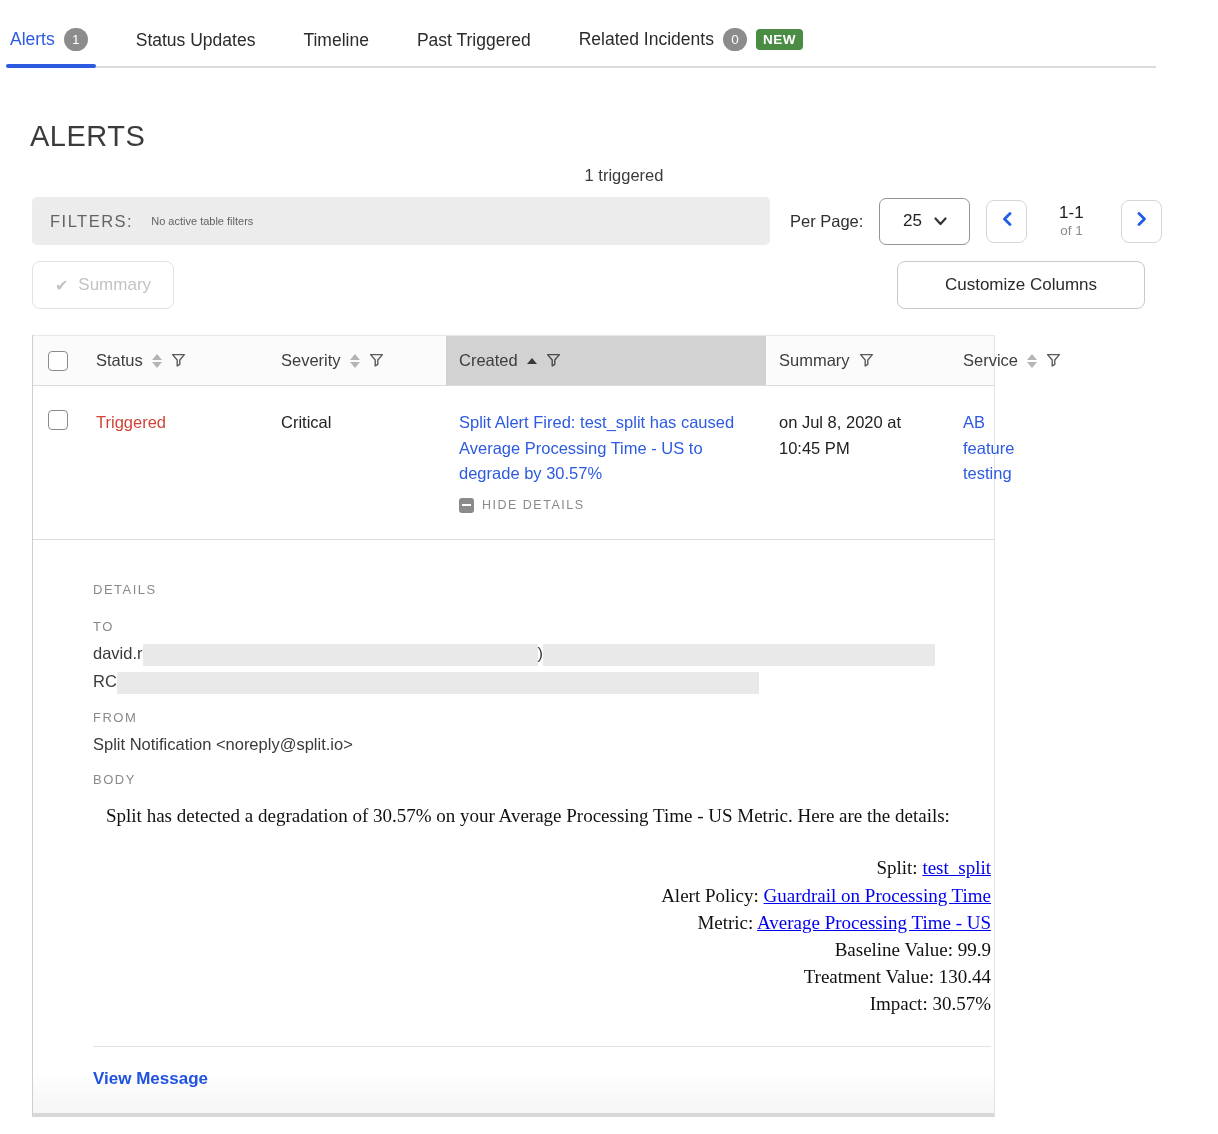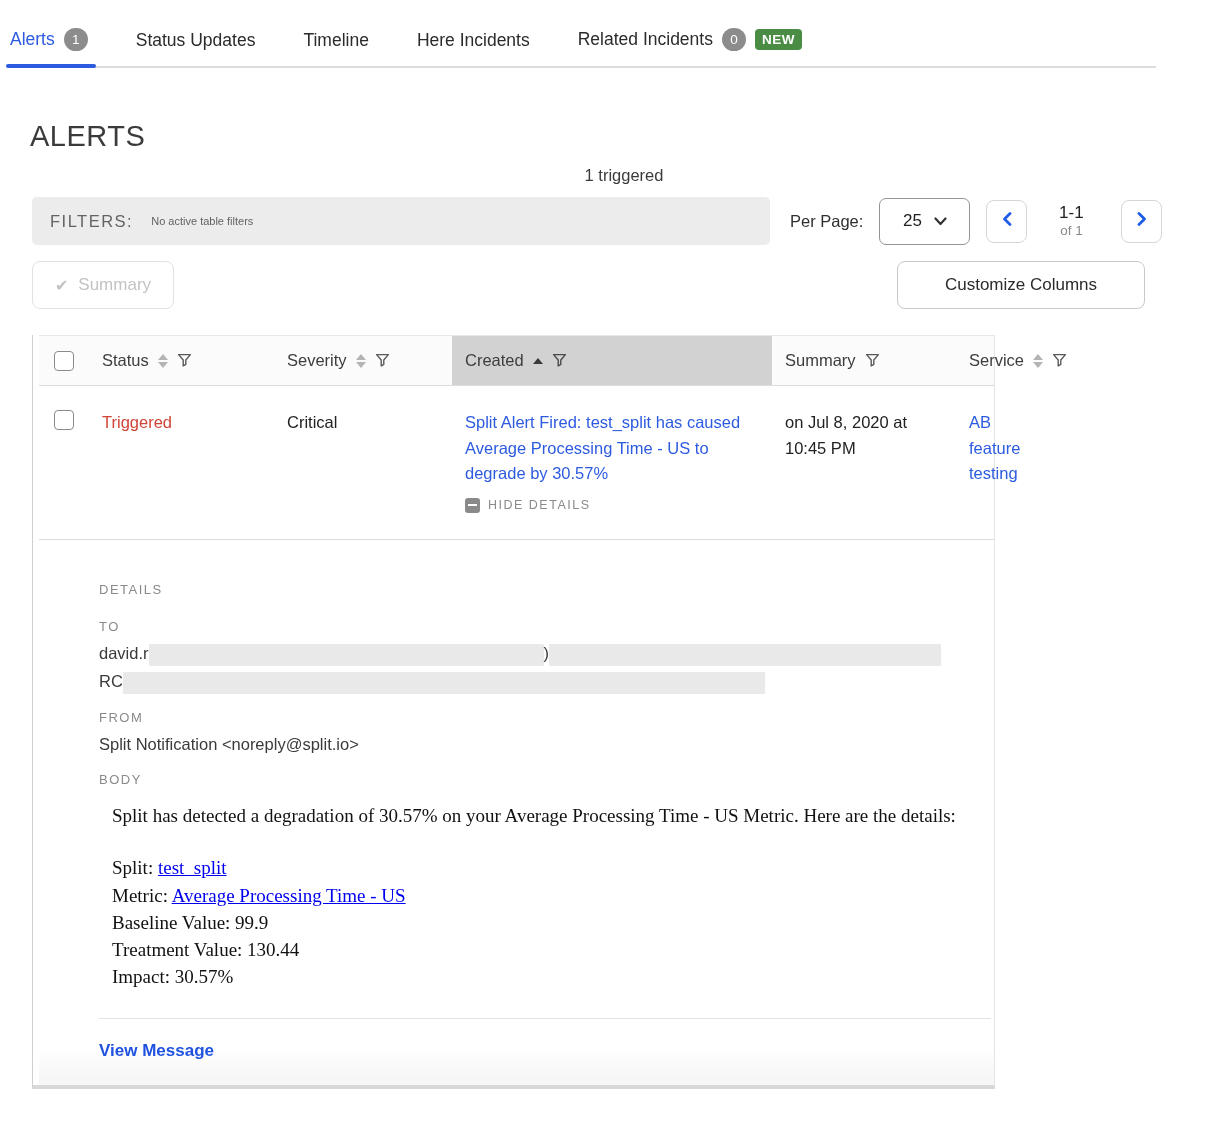--- a/index.html
+++ b/index.html
@@ -52,21 +52,21 @@
   .btn { height: 48px; border-radius: 8px; background: #fff; display: inline-flex;
          align-items: center; justify-content: center; font-size: 17px; cursor: pointer; }
   .btn-resolve { width: 142px; border: 1px solid #e2e2e2; color: #c3c3c3; gap: 10px;
          cursor: default; }
   .btn-resolve .check { font-size: 16px; color: #c3c3c3; }
   .btn-customize { width: 248px; border: 1px solid #c9c9c9; color: #2b2b2b; }
 
   
   .table-wrap { margin: 26px 0 0 32px; width: 963px;
          border-left: 1px solid #cfcfcf; border-right: 1px solid #e4e4e4;
-         border-bottom: 4px solid #d8d8d8; padding-left: 6px; }
+         border-bottom: 4px solid #d8d8d8; }
   .tgrid { display: grid; grid-template-columns: 50px 185px 178px 320px 170px 1fr; }
   .thead { height: 51px; background: #fbfbfb; border-top: 1px solid #e8e8e8;
          border-bottom: 1px solid #dcdcdc; }
   .th { display: flex; align-items: center; gap: 9px; padding-left: 13px;
          font-size: 16.5px; color: #3d3d3d; }
   .th.cb, .td.cb { padding-left: 15px; }
   .th.created { background: #d2d2d2; }
   .th.service { padding-left: 27px; }
   .checkbox { width: 20px; height: 20px; border: 1.5px solid #8a8a8a; border-radius: 4px;
          background: #fff; cursor: pointer; display: inline-block; }
@@ -105,42 +105,42 @@
   .redact { display: inline-block; height: 22px; background: #e9e9e9; border-radius: 1px;
          vertical-align: middle; }
   .r1a { width: 395px; } .r1b { width: 392px; } .r2 { width: 642px; }
   .from-label { margin-top: 16px; }
   .from-value { margin-top: 10px; font-size: 16.5px; color: #3a3a3a; }
   .body-label { margin-top: 18px; }
   .email-body { margin: 16px 0 0 13px; font-family: "Liberation Serif", "DejaVu Serif", serif;
          font-size: 19px; color: #111; line-height: 1.38; }
   .email-fields { margin: 26px 0 0 13px; font-family: "Liberation Serif", "DejaVu Serif", serif;
          font-size: 19px; color: #111; line-height: 1.38; }
-  .email-fields .frow { margin-bottom: 1px; }
+  .email-fields .frow { margin-bottom: 1px; text-align: right; }
   .body-link { color: #0000ee; text-decoration: underline; cursor: pointer; }
   .details-divider { border: none; border-top: 1px solid #e3e3e3; margin: 28px 0 0 0; }
   .view-message { display: inline-block; margin-top: 22px; font-size: 17px; font-weight: bold;
          color: #2052e0; cursor: pointer; }
 </style>
 </head>
 <body>
 
 <div class="tabs">
   <div class="tab active">
     <span>Alerts</span>
     <span class="badge-circle">1</span>
   </div>
   <div class="tab">
     <span>Status Updates</span>
   </div>
   <div class="tab">
     <span>Timeline</span>
   </div>
   <div class="tab">
-    <span>Here Incidents</span>
+    <span>Past Triggered</span>
   </div>
   <div class="tab">
     <span>Related Incidents</span>
     <span class="badge-circle">0</span>
     <span class="badge-new">NEW</span>
   </div>
 </div>
 
 <h1 class="page-title">ALERTS</h1>
 <div class="page-subtitle">1 triggered</div>
@@ -277,20 +277,21 @@
     <div class="addr-line"><span>RC</span><span class="redact r2"></span></div>
 
     <div class="dlabel from-label">FROM</div>
     <div class="from-value">Split Notification &lt;noreply@split.io&gt;</div>
 
     <div class="dlabel body-label">BODY</div>
     <div class="email-body">Split has detected a degradation of 30.57% on your Average Processing Time - US Metric. Here are the details:</div>
 
     <div class="email-fields">
       <div class="frow"><span>Split: </span><a class="body-link">test_split</a></div>
+      <div class="frow"><span>Alert Policy: </span><a class="body-link">Guardrail on Processing Time</a></div>
       <div class="frow"><span>Metric: </span><a class="body-link">Average Processing Time - US</a></div>
       <div class="frow">Baseline Value: 99.9</div>
       <div class="frow">Treatment Value: 130.44</div>
       <div class="frow">Impact: 30.57%</div>
     </div>
 
     <hr class="details-divider">
     <a class="view-message">View Message</a>
   </div>
 </div>

